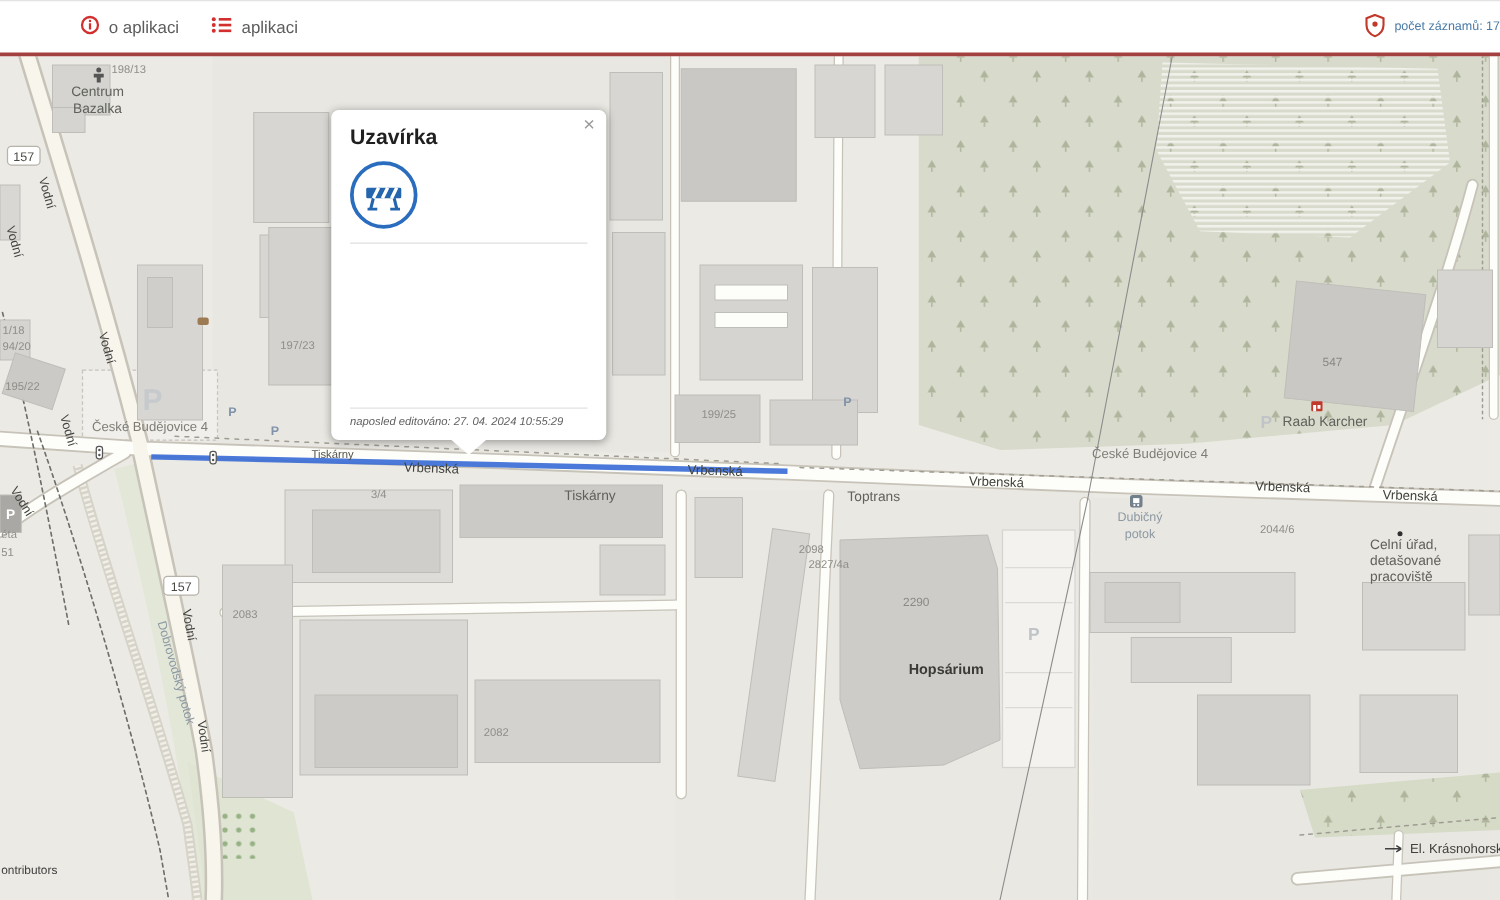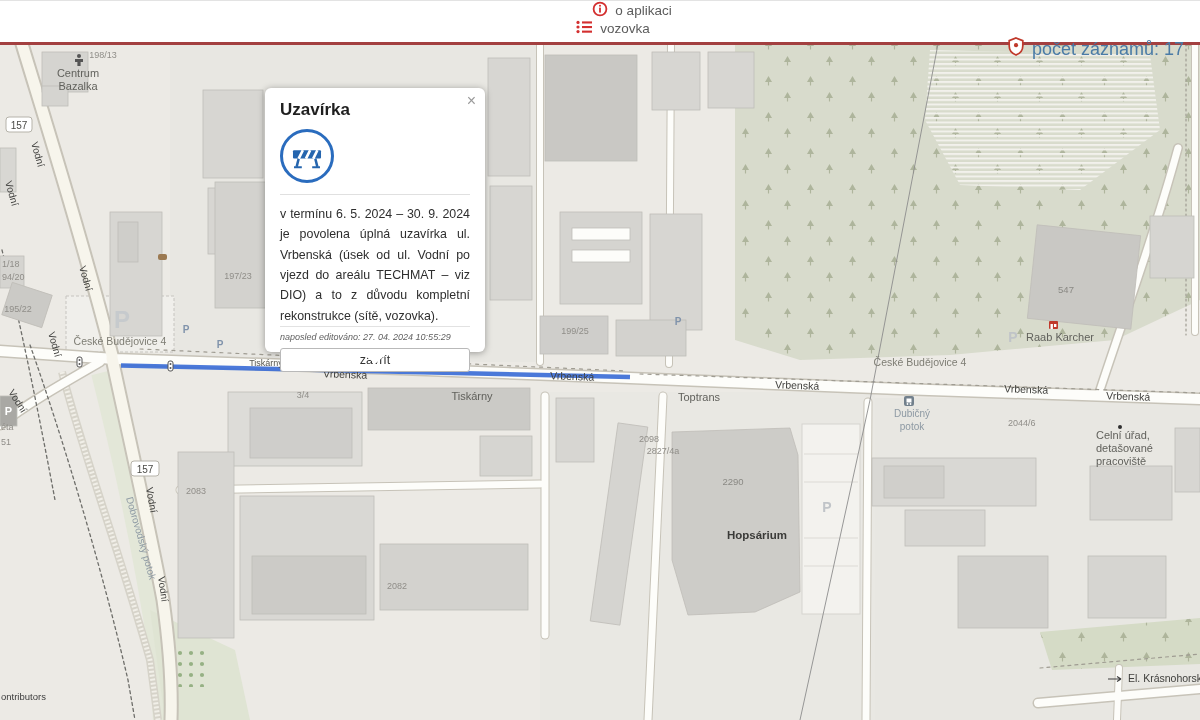--- a/index.html
+++ b/index.html
@@ -1,25 +1,25 @@
 <!DOCTYPE html>
 <html><head>
 <meta charset="utf-8">
 <style>
   html,body{margin:0;padding:0;width:1200px;height:720px;overflow:hidden;
     font-family:"Liberation Sans",sans-serif;background:#fff;}
   
   .header{position:absolute;top:0;left:0;right:0;height:41px;background:#fff;
     border-top:1px solid #e3e3e3;border-bottom:3px solid #a34040;
-    display:flex;align-items:center;z-index:10;flex-direction:column;}
+    display:flex;align-items:center;z-index:10;}
   .hbtn{display:inline-flex;align-items:center;gap:7px;color:#5c5c5c;
     font-size:13.5px;cursor:pointer;margin-left:26px;}
   .hbtn:first-child{margin-left:64px;}
-  .records{margin-left:auto;margin-right:16px;display:inline-flex;align-items:center;
-    gap:8px;color:#4a7ba6;font-size:18px;}
+  .records{margin-left:auto;margin-right:0;display:inline-flex;align-items:center;
+    gap:8px;color:#4a7ba6;font-size:10px;}
   
   .map{position:absolute;top:44px;left:0;width:1200px;height:676px;background:#eceae5;}
   .map svg{display:block;}
   text{font-family:"Liberation Sans",sans-serif;}
   .n{font-size:9px;fill:#908e89}
   .n2{font-size:9.5px;fill:#8a8984}
   .pl{font-size:11px;fill:#61615c}
   .st{font-size:10.5px;fill:#40403d}
   .sts{font-size:9px;fill:#55554f}
   .sub{font-size:10.5px;fill:#7e7d74}
@@ -78,21 +78,21 @@
         <g fill="#d32f2f">
           <circle cx="2" cy="2.4" r="1.6"></circle>
             <rect x="6" y="1.4" width="10" height="2.1"></rect>
           <circle cx="2" cy="7" r="1.6"></circle>
             <rect x="6" y="6" width="10" height="2.1"></rect>
           <circle cx="2" cy="11.6" r="1.6"></circle>
             <rect x="6" y="10.6" width="10" height="2.1"></rect>
         </g>
       </svg>
     </span>
-    <span>vozovka</span>
+    <span>aplikaci</span>
   </span>
   <span class="records">
     <span>
       <svg width="16" height="19" viewBox="0 0 16 19">
         <path d="M8 1 L14.8 3.6 V9 C14.8 13.6 11.7 16.6 8 18 C4.3 16.6 1.2 13.6 1.2 9 V3.6 Z" fill="#fff" stroke="#c0392b" stroke-width="1.7"></path>
         <circle cx="8" cy="8.2" r="2.1" fill="#c0392b"></circle>
       </svg>
     </span>
     <span>počet záznamů: 17</span>
   </span>
@@ -359,19 +359,17 @@
       <div class="type-icon">
         <svg width="32" height="27" viewBox="0 0 30 26">
           <rect x="1.5" y="7" width="27" height="8" rx="1" fill="#2565ae"></rect>
           <path d="M7 15 L5 23 M23 15 L25 23" stroke="#2565ae" stroke-width="2.4"></path>
           <path d="M2.5 23.4 H10 M20 23.4 H27.5" stroke="#2565ae" stroke-width="2"></path>
           <path d="M7 15 l4 -8 M14 15 l4 -8 M21 15 l4 -8" stroke="#fff" stroke-width="2.6"></path>
         </svg>
       </div>
     </div>
     <hr class="pdiv">
-    <div class="popup-body">v termínu 6. 5. 2024 – 30. 9. 2024 je povolena úplná uzavírka ul. Vrbenská (úsek od ul. Vodní po vjezd do areálu TECHMAT – viz DIO) a to z důvodu kompletní rekonstrukce (sítě, vozovka).</div>
     <div class="popup-edited">naposled editováno: 27. 04. 2024 10:55:29</div>
-    <button class="popup-btn">zavřít</button>
   </div>
 </div>
 
 <div class="attrib">ontributors</div>
 
 </body></html>

